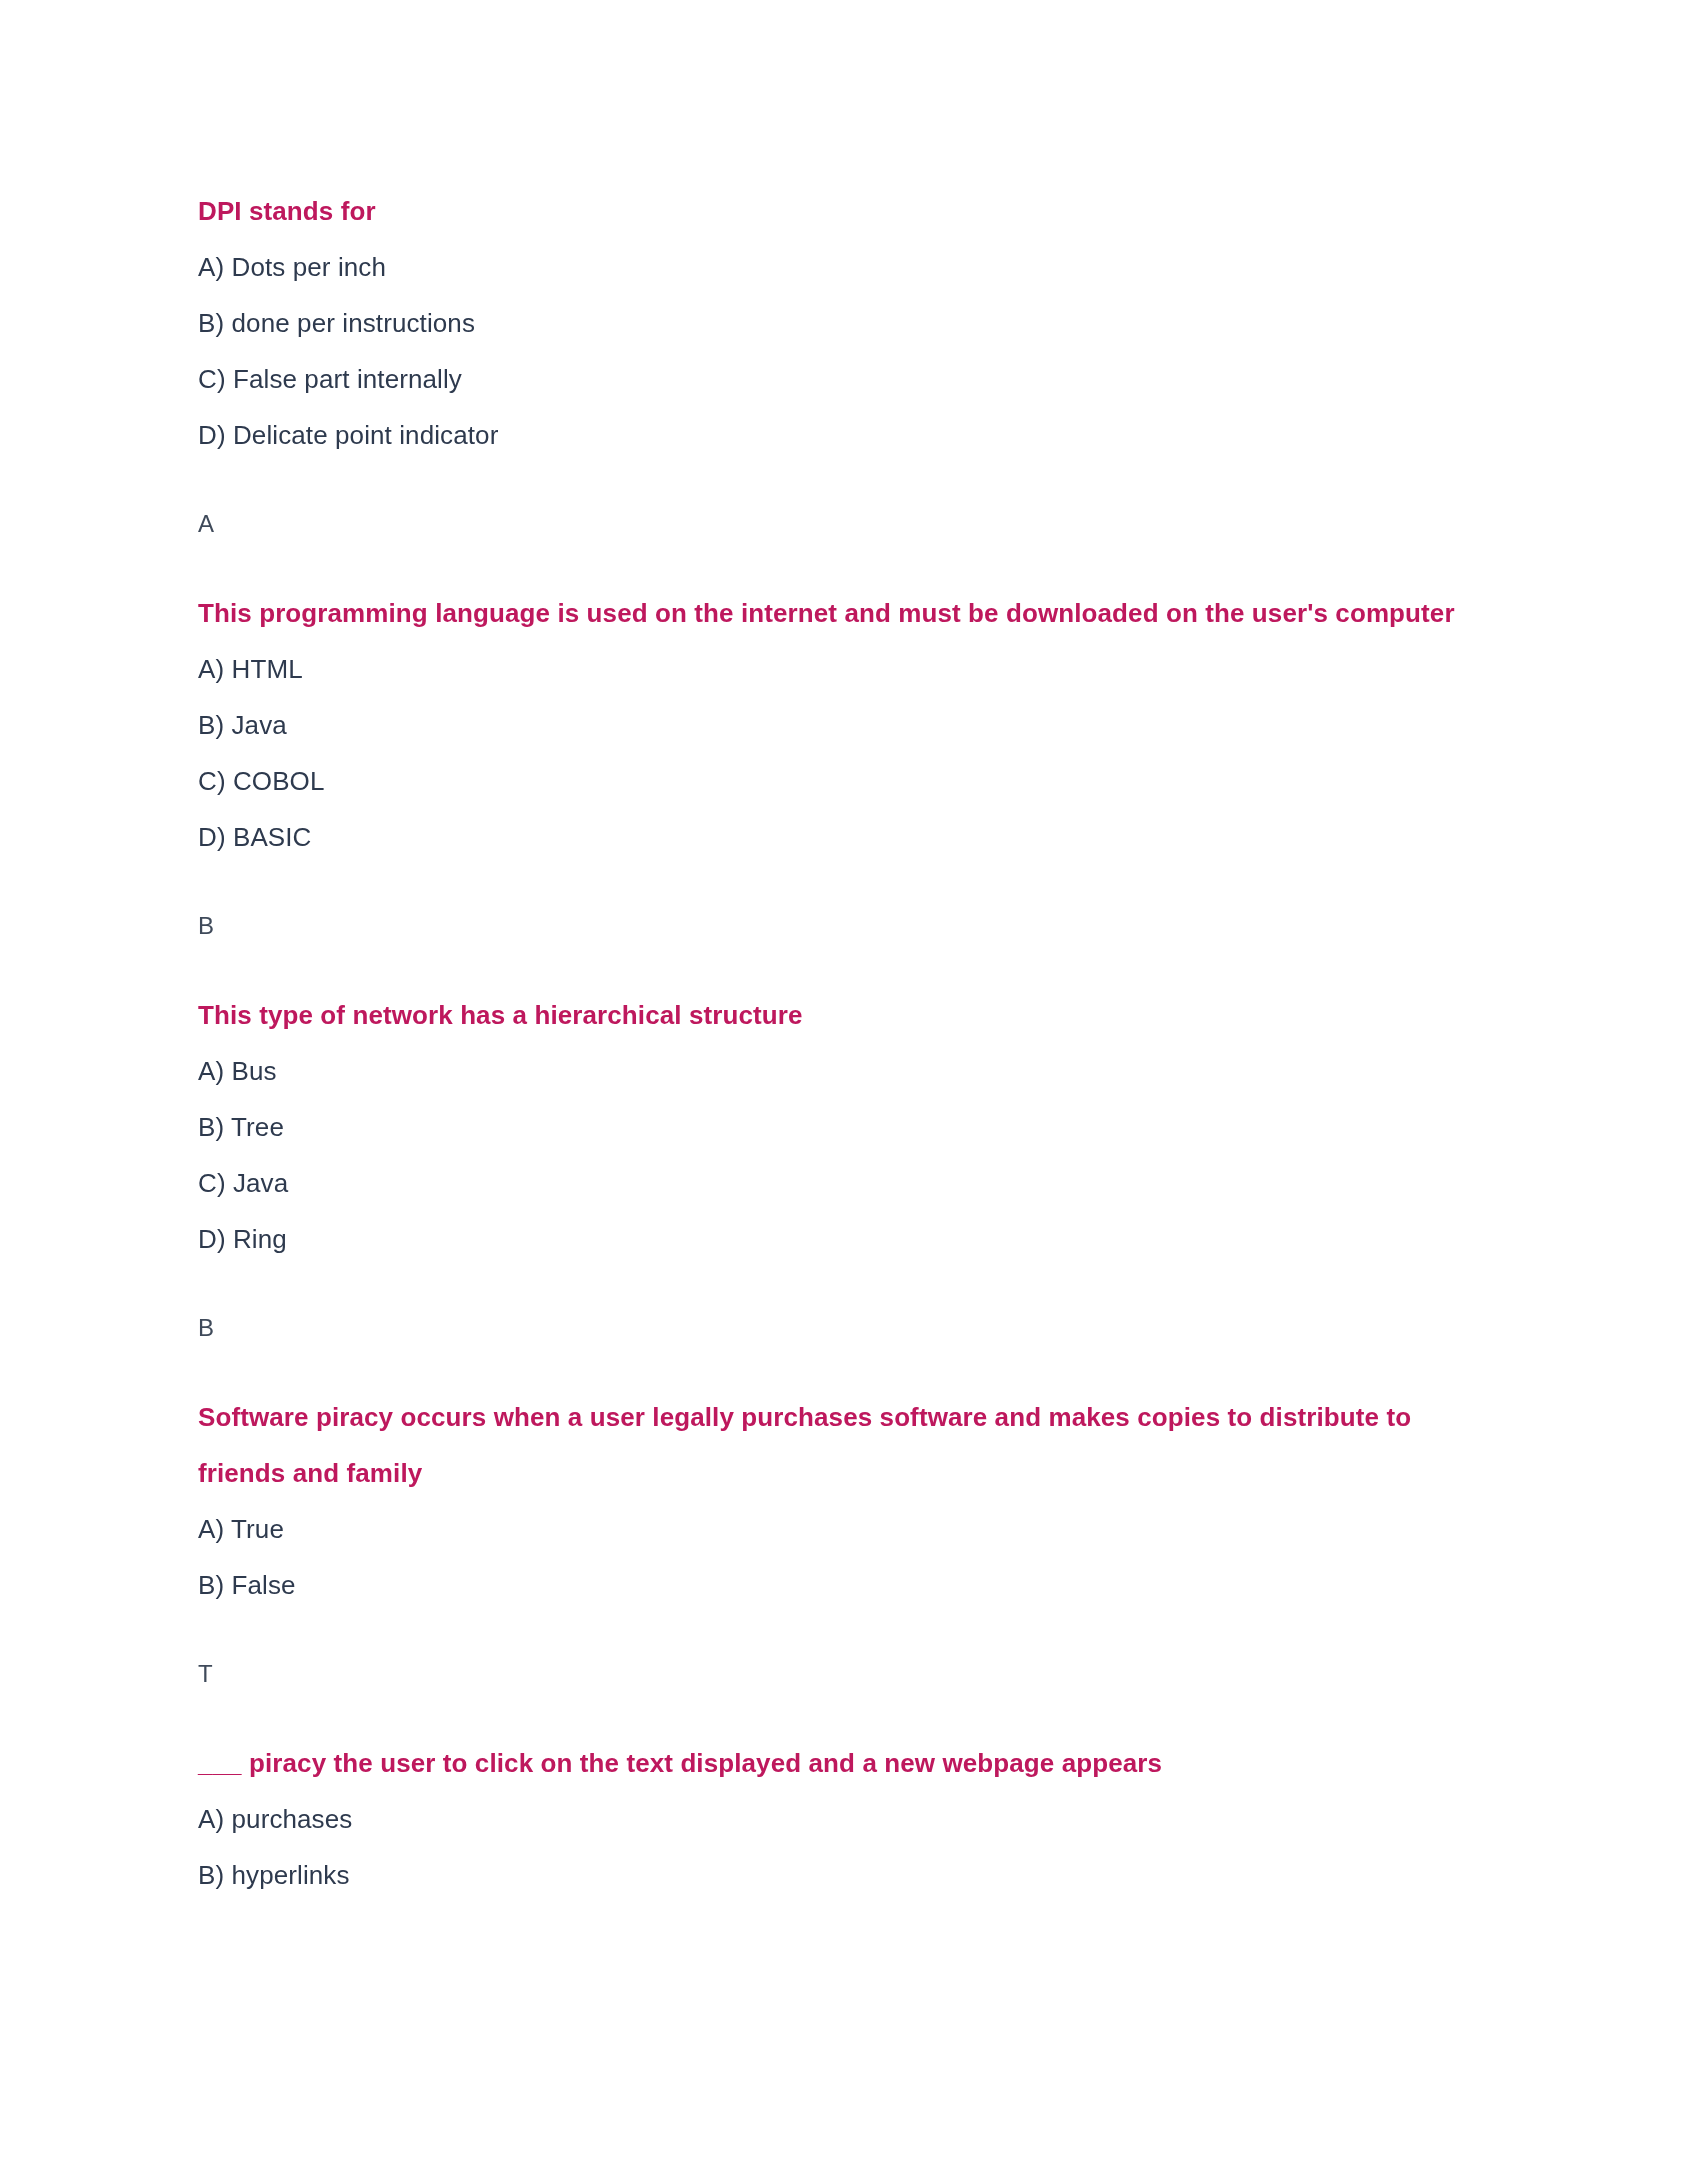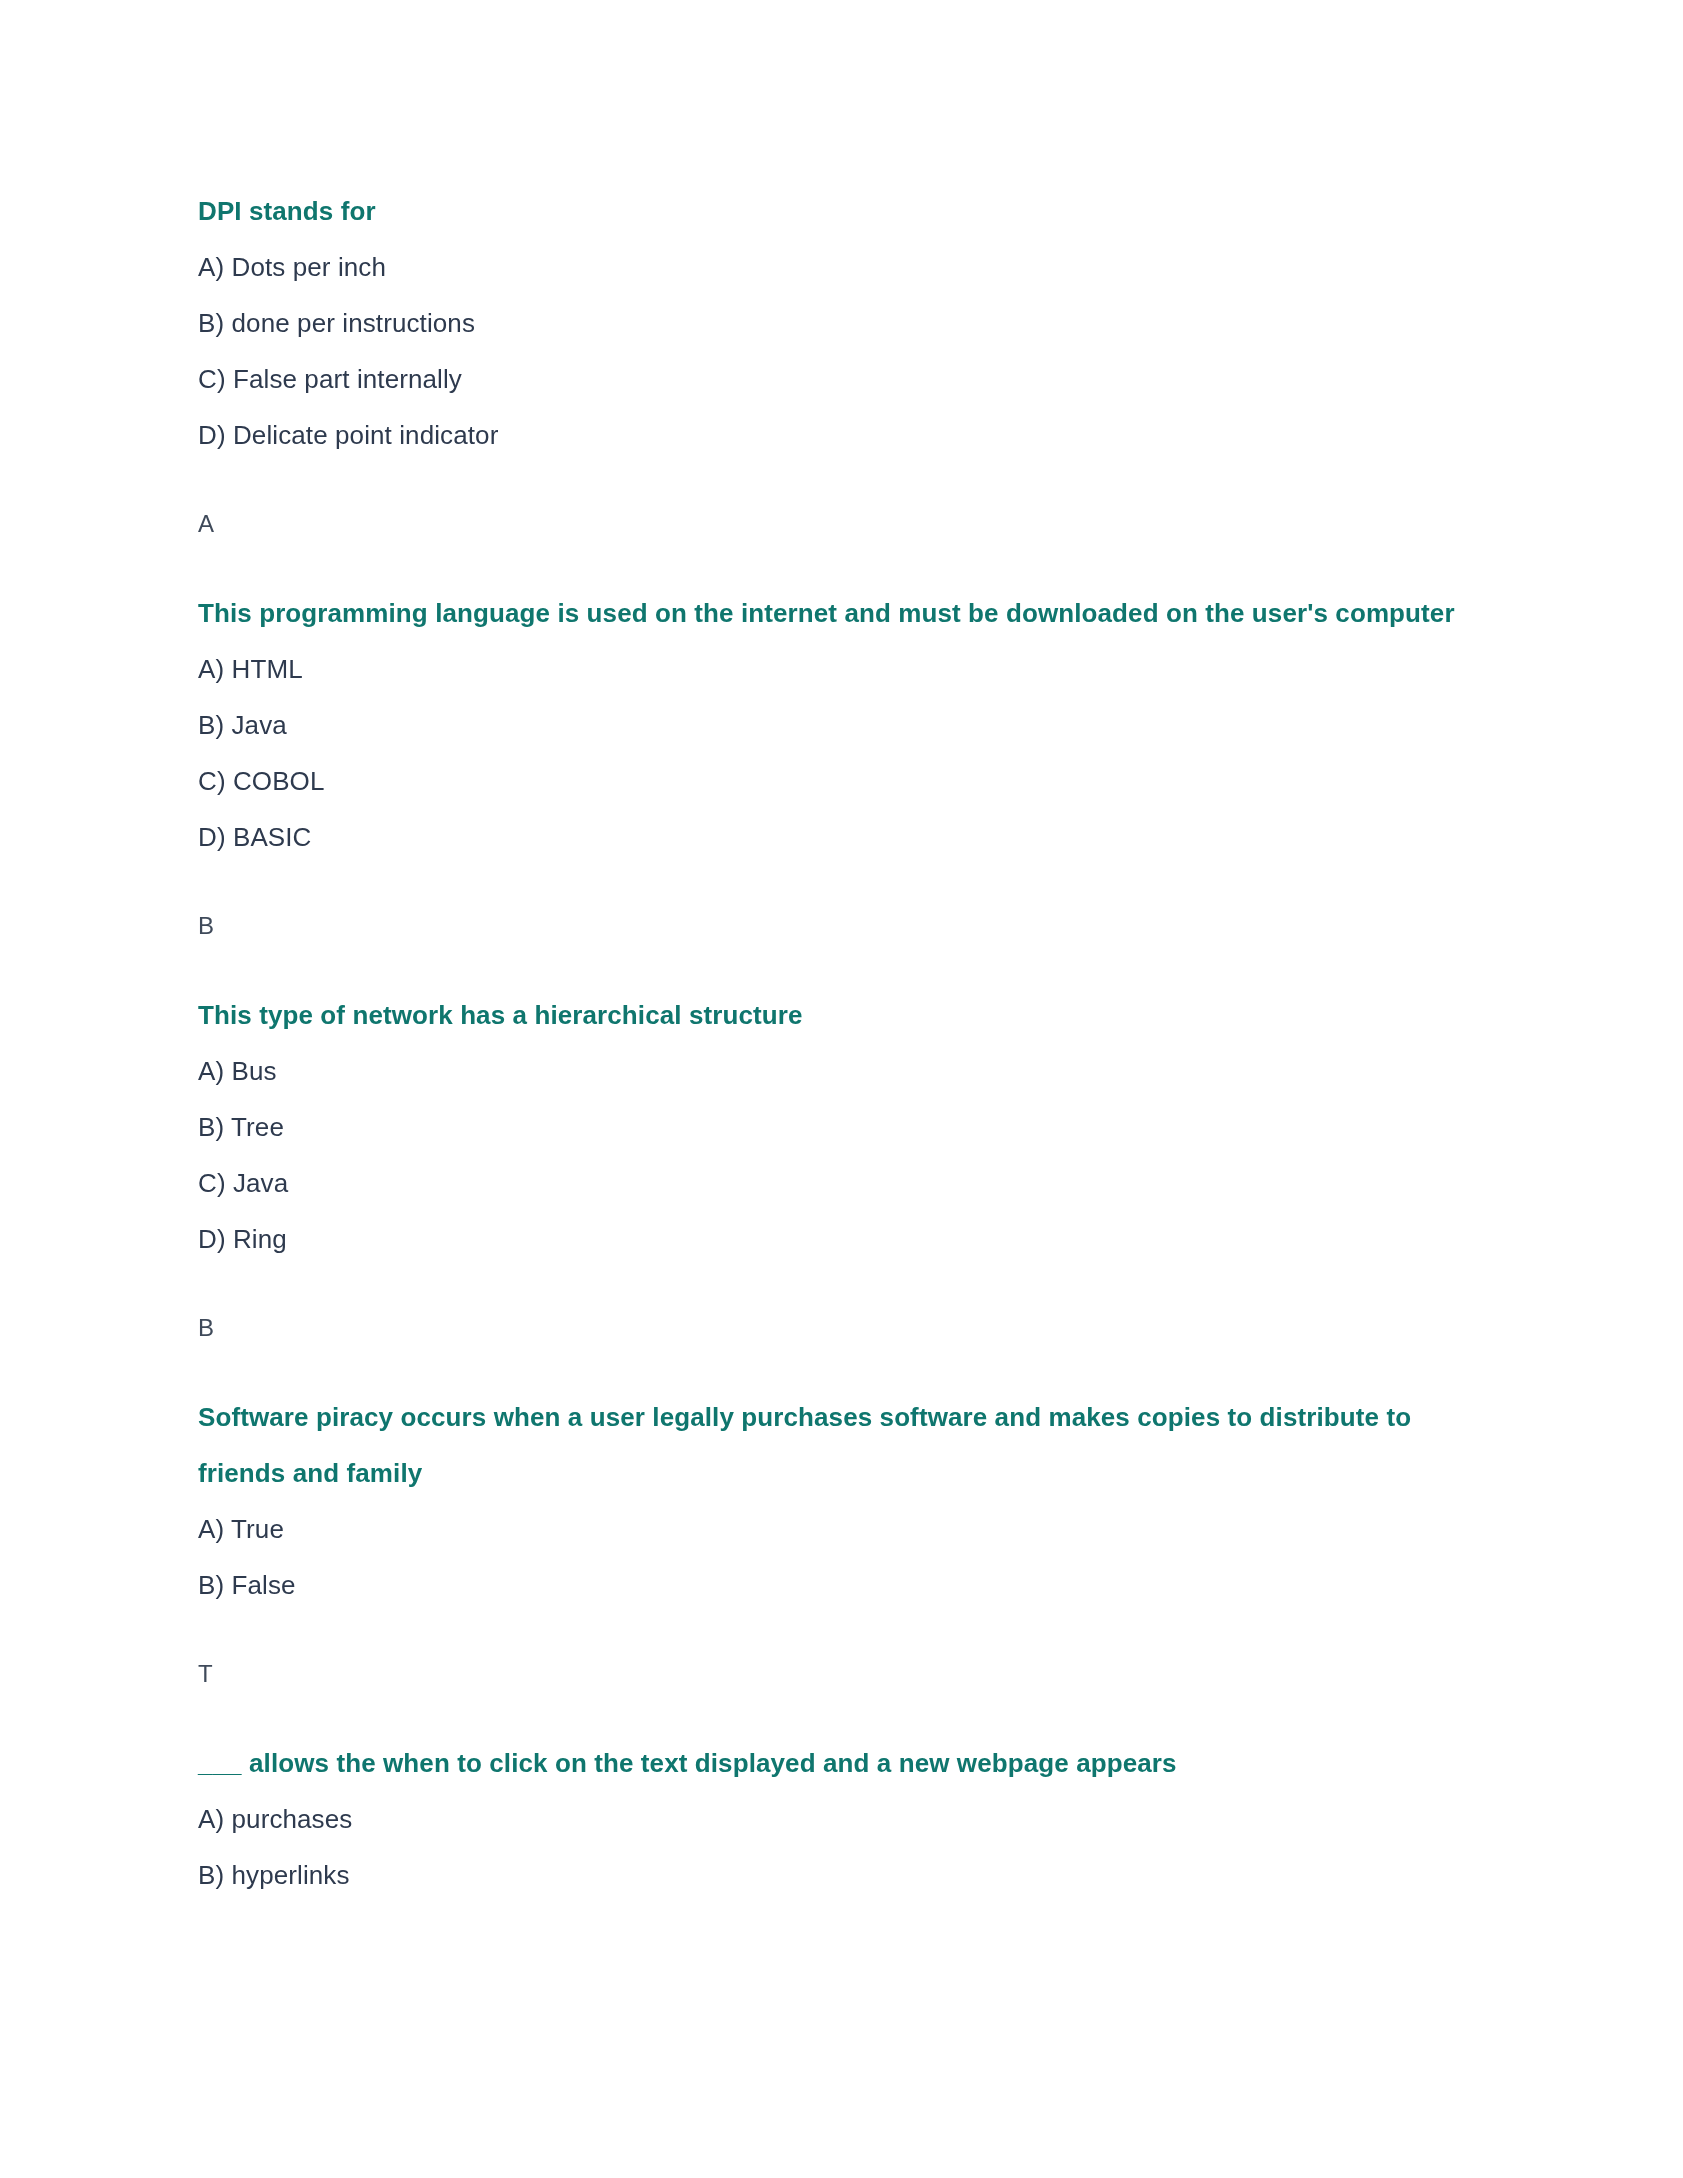--- a/index.html
+++ b/index.html
@@ -31,21 +31,21 @@
     font-size: 26px;
     line-height: 56px;
     font-weight: normal;
     color: #2e3a4e;
     letter-spacing: 0.1px;
   }
   .stem {
     font-size: 26px;
     line-height: 56px;
     font-weight: bold;
-    color: #0f766e;
+    color: #be185d;
     letter-spacing: 0.1px;
   }
   .answer {
     font-size: 24px;
     line-height: 56px;
     font-weight: normal;
     color: #3f4a5a;
     margin-top: 33px;
     margin-bottom: 33px;
   }
@@ -84,20 +84,20 @@
     </div>
 
     <div class="q-block">
       <div class="stem">Software piracy occurs when a user legally purchases software and makes copies to distribute to friends and family</div>
       <div class="line">A) True</div>
       <div class="line">B) False</div>
       <div class="answer">T</div>
     </div>
 
     <div class="q-block">
-      <div class="stem">___ allows the when to click on the text displayed and a new webpage appears</div>
+      <div class="stem">___ piracy the user to click on the text displayed and a new webpage appears</div>
       <div class="line">A) purchases</div>
       <div class="line">B) hyperlinks</div>
     </div>
 
   </div>
 </div>
 
 
 </body></html>

